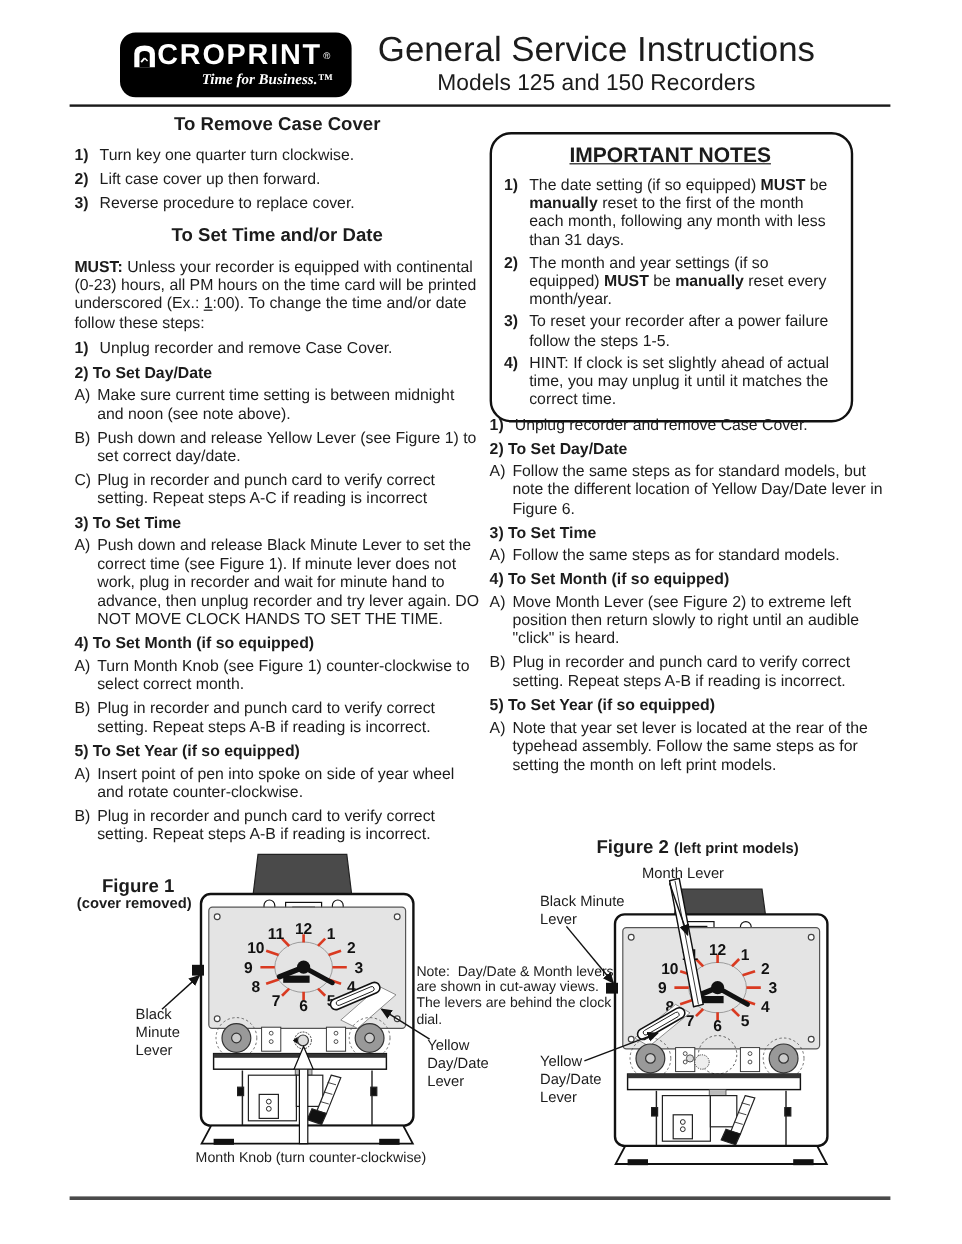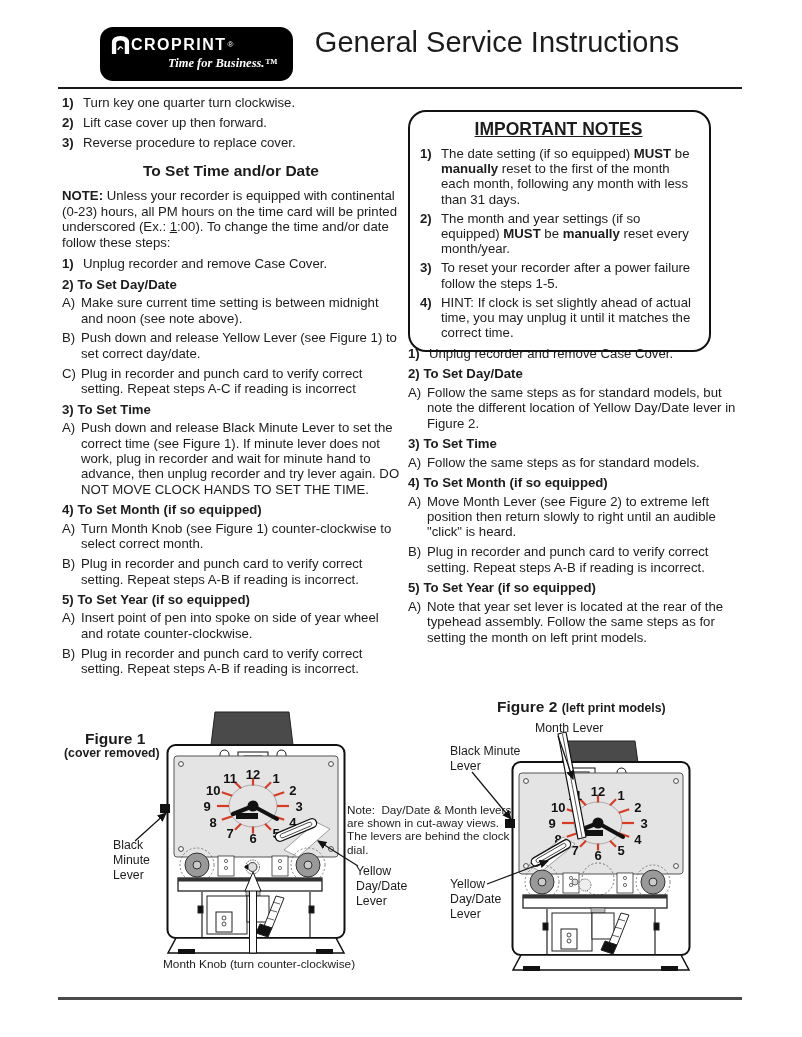--- a/index.html
+++ b/index.html
@@ -8,21 +8,21 @@
     position:relative; width:802px; height:1037px; background:#ffffff;
     font-family:"Liberation Sans", sans-serif; color:#1c1c1c; overflow:hidden;
   }
   
   #logo {
     position:absolute; left:100px; top:27px; width:193px; height:54px;
     background:#000; border-radius:13px; color:#fff; padding:7px 10px 4px 10px;
   }
   #logo .brandrow { display:flex; align-items:center; }
   #logo .brand {
-    font-weight:bold; font-size:16px; letter-spacing:1.5px; line-height:1;
+    font-weight:bold; font-size:24px; letter-spacing:1.5px; line-height:1;
   }
   #logo .reg { font-size:8px; vertical-align:super; margin-left:1px; }
   #logo .tagline {
     font-family:"Liberation Serif", serif; font-style:italic; font-weight:bold;
     font-size:12.5px; text-align:right; padding-right:6px; margin-top:1px;
   }
   #titleblock { position:absolute; left:296px; top:27px; width:402px; text-align:center; }
   #titleblock .t1 { font-size:29px; line-height:1.1; letter-spacing:0; }
   #titleblock .t2 { font-size:19px; line-height:1.15; }
   .hrule { position:absolute; left:58px; width:684px; background:#1a1a1a; }
@@ -86,39 +86,41 @@
           <line x1="11" y1="13" x2="13.6" y2="15.6" stroke="#fff" stroke-width="1.2"></line>
         </svg>
       </span>
       <span class="brand">CROPRINT</span>
       <span class="reg">®</span>
     </div>
     <div class="tagline">Time for Business.™</div>
   </div>
   <div id="titleblock">
     <div class="t1">General Service Instructions</div>
+    <div class="t2">Models 125 and 150 Recorders</div>
   </div>
   <div id="rule-top" class="hrule"></div>
 
   <div id="leftcol" class="col">
+    <div class="chead">To Remove Case Cover</div>
     <div class="step">
       <span class="pfx">1)</span>
         <span>Turn key one quarter turn clockwise.</span>
       </div>
     <div class="step">
       <span class="pfx">2)</span>
         <span>Lift case cover up then forward.</span>
       </div>
     <div class="step">
       <span class="pfx">3)</span>
         <span>Reverse procedure to replace cover.</span>
       </div>
 
     <div class="chead mt">To Set Time and/or Date</div>
-    <p class="para"><span class="b">NOTE:</span><span> Unless your recorder is equipped with continental (0-23) hours, all PM hours on the time card will be printed underscored (Ex.: </span><span class="u">1</span><span>:00). To change the time and/or date follow these steps:</span></p>
+    <p class="para"><span class="b">MUST:</span><span> Unless your recorder is equipped with continental (0-23) hours, all PM hours on the time card will be printed underscored (Ex.: </span><span class="u">1</span><span>:00). To change the time and/or date follow these steps:</span></p>
     <div class="step">
       <span class="pfx">1)</span>
         <span>Unplug recorder and remove Case Cover.</span>
       </div>
 
     <div class="sub">2) To Set Day/Date</div>
     <div class="step">
       <span class="pfxl">A)</span>
         <span>Make sure current time setting is between midnight and noon (see note above).</span>
       </div>
@@ -179,21 +181,21 @@
   </div>
 
   <div id="rightcol" class="col">
     <div class="step">
       <span class="pfx">1)</span>
         <span>Unplug recorder and remove Case Cover.</span>
       </div>
     <div class="sub">2) To Set Day/Date</div>
     <div class="step">
       <span class="pfxl">A)</span>
-        <span>Follow the same steps as for standard models, but note the different location of Yellow Day/Date lever in Figure 2.</span>
+        <span>Follow the same steps as for standard models, but note the different location of Yellow Day/Date lever in Figure 6.</span>
       </div>
     <div class="sub">3) To Set Time</div>
     <div class="step">
       <span class="pfxl">A)</span>
         <span>Follow the same steps as for standard models.</span>
       </div>
     <div class="sub"><span>4) To Set Month</span><span class="norm"> (if so equipped)</span></div>
     <div class="step">
       <span class="pfxl">A)</span>
         <span>Move Month Lever (see Figure 2) to extreme left position then return slowly to right until an audible "click" is heard.</span>

